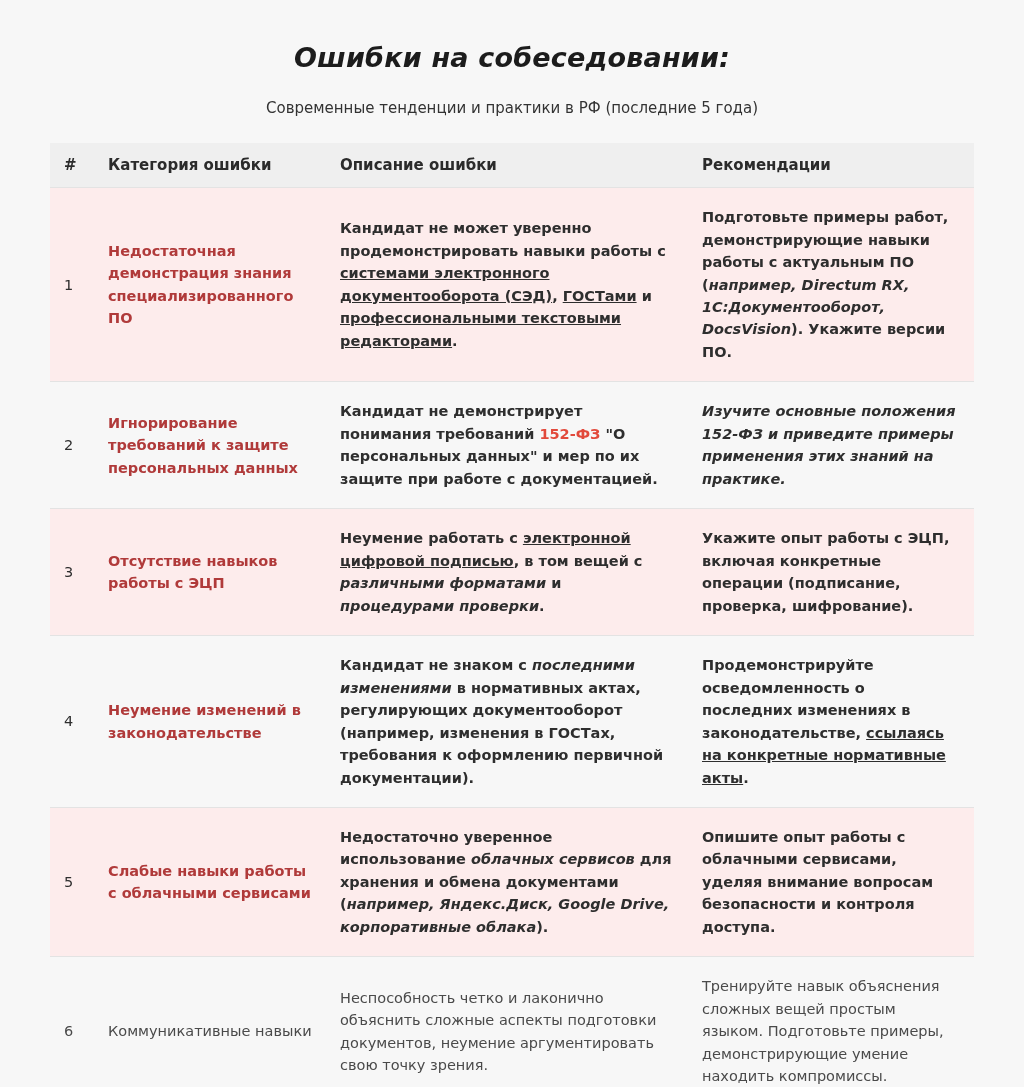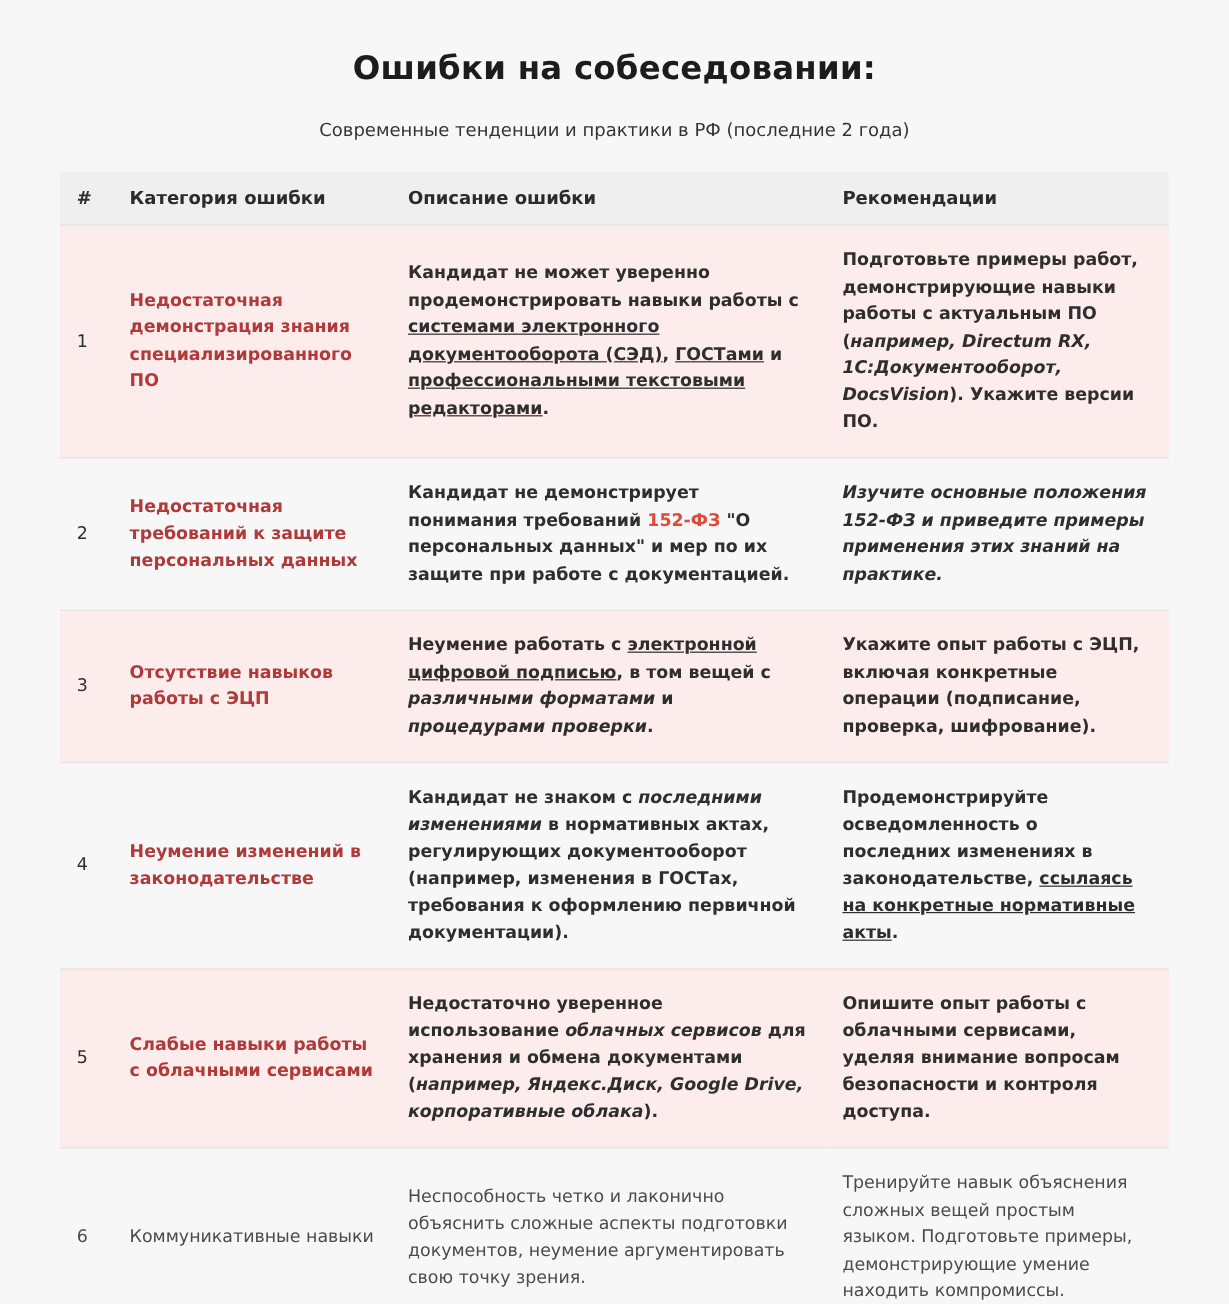--- a/index.html
+++ b/index.html
@@ -13,20 +13,21 @@
     }
     .page { padding: 26px 50px 24px; }
     .title {
       text-align: center;
       font-size: 27px;
       font-weight: 700;
       line-height: 1.45;
       color: #1c1c1c;
       margin: 12px 0 22px;
       letter-spacing: 0.2px;
+      font-style: italic;
     }
     .subtitle {
       text-align: center;
       font-size: 15px;
       color: #333333;
       margin: 0 0 26px;
     }
     table.errors {
       width: 100%;
       border-collapse: collapse;
@@ -67,41 +68,41 @@
     .i { font-style: italic; }
     .u { text-decoration: underline; }
   </style>
 </head>
 <body>
 
 <div class="page">
   <h1 class="title">
     <span>Ошибки на собеседовании:</span><br>
   </h1>
-  <p class="subtitle">Современные тенденции и практики в РФ (последние 2 года)</p>
+  <p class="subtitle">Современные тенденции и практики в РФ (последние 5 года)</p>
 
   <table class="errors">
     <thead>
       <tr id="header-row">
           <th class="col0">#</th>
           <th class="col1">Категория ошибки</th>
           <th class="col2">Описание ошибки</th>
           <th class="col3">Рекомендации</th>
         </tr>
     </thead>
     <tbody id="table-body">
         <tr class="hl">
           <td class="num">1</td>
           <td class="category accent">Недостаточная демонстрация знания специализированного ПО</td>
           <td class="desc"><span class="b">Кандидат не может уверенно продемонстрировать навыки работы с </span><span class="b u">системами электронного документооборота (СЭД)</span><span class="b">, </span><span class="b u">ГОСТами</span><span class="b"> и </span><span class="b u">профессиональными текстовыми редакторами</span><span class="b">.</span></td>
           <td class="rec"><span class="b">Подготовьте примеры работ, демонстрирующие навыки работы с актуальным ПО (</span><span class="b i">например, Directum RX, 1С:Документооборот, DocsVision</span><span class="b">). Укажите версии ПО.</span></td>
         </tr>
         <tr>
           <td class="num">2</td>
-          <td class="category accent">Недостаточная требований к защите персональных данных</td>
+          <td class="category accent">Игнорирование требований к защите персональных данных</td>
           <td class="desc"><span class="b">Кандидат не демонстрирует понимания требований </span><span class="b" style="color: rgb(226, 73, 59);">152-ФЗ</span><span class="b"> "О персональных данных" и мер по их защите при работе с документацией.</span></td>
           <td class="rec"><span class="b i">Изучите основные положения 152-ФЗ и приведите примеры применения этих знаний на практике.</span></td>
         </tr>
         <tr class="hl">
           <td class="num">3</td>
           <td class="category accent">Отсутствие навыков работы с ЭЦП</td>
           <td class="desc"><span class="b">Неумение работать с </span><span class="b u">электронной цифровой подписью</span><span class="b">, в том вещей с </span><span class="b i">различными форматами</span><span class="b"> и </span><span class="b i">процедурами проверки</span><span class="b">.</span></td>
           <td class="rec"><span class="b">Укажите опыт работы с ЭЦП, включая конкретные операции (подписание, проверка, шифрование).</span></td>
         </tr>
         <tr>

